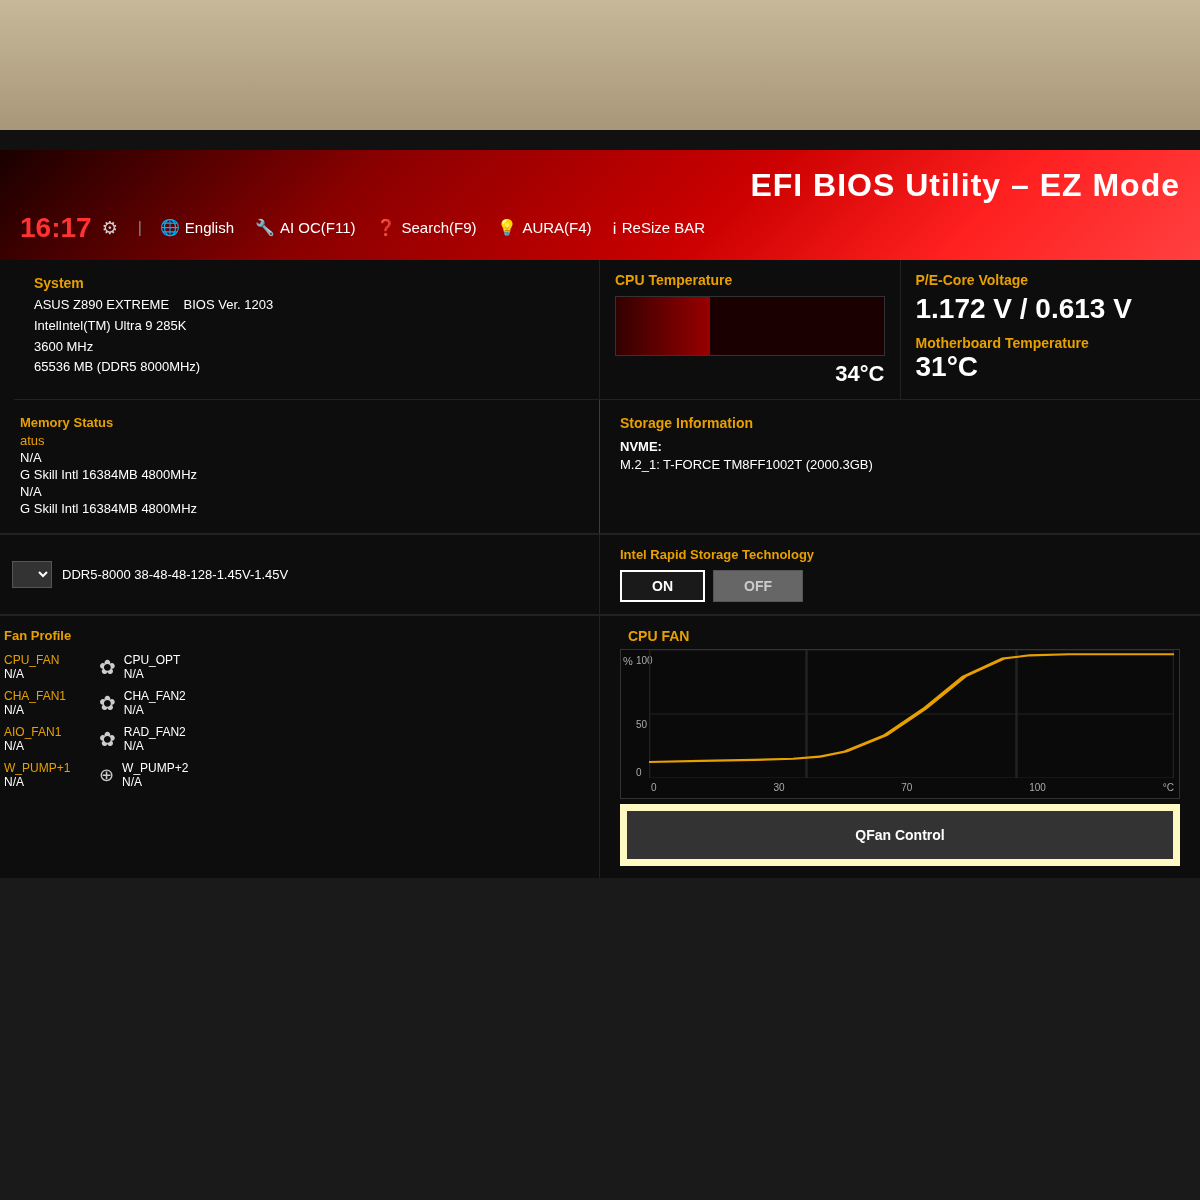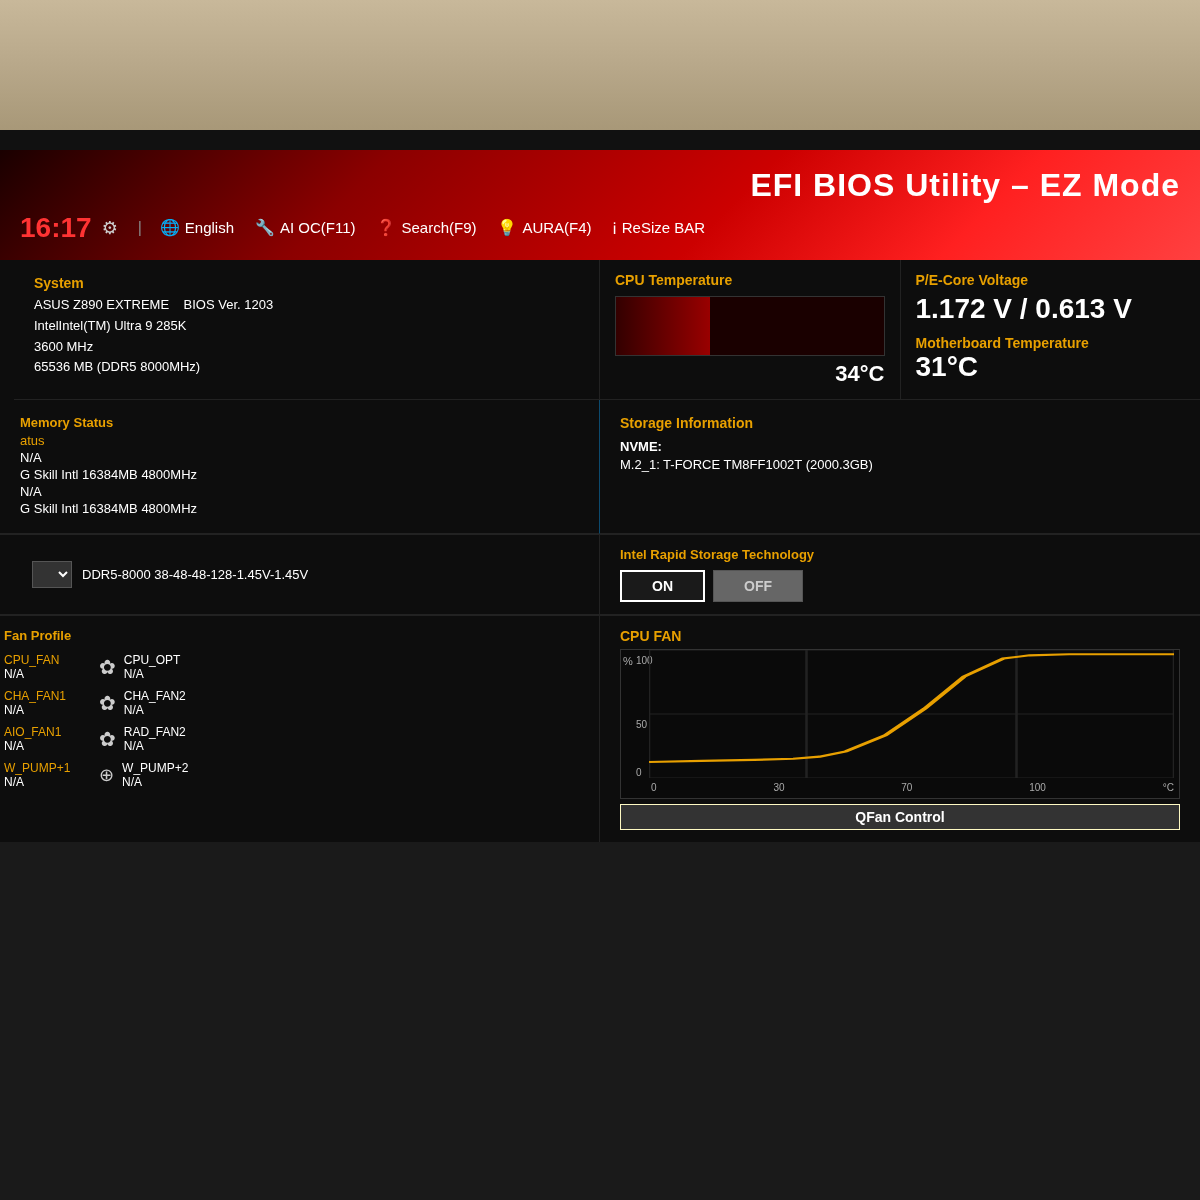--- a/index.html
+++ b/index.html
@@ -210,21 +210,21 @@
     }
 
     .mem-status-value {
       color: white;
       font-size: 13px;
       margin-bottom: 2px;
     }
 
     
     .bottom-left {
-      padding: 12px 32px;
+      padding: 12px 12px;
       border-right: 1px solid #222;
       border-bottom: 1px solid #222;
       display: flex;
       align-items: center;
       gap: 10px;
     }
 
     .xmp-dropdown {
       background: #333;
       color: white;
@@ -345,20 +345,21 @@
       color: white;
       font-size: 12px;
     }
 
     
     .cpu-fan-label {
       color: #e8a000;
       font-size: 14px;
       font-weight: bold;
       margin-bottom: 5px;
+      margin-left: 8px;
     }
 
     .fan-chart {
       position: relative;
       width: 100%;
       height: 150px;
       background: #0a0a0a;
       border: 1px solid #333;
     }
 
@@ -403,25 +404,25 @@
       display: flex;
       justify-content: space-between;
       color: #aaa;
       font-size: 10px;
     }
 
     .qfan-button {
       background: #333;
       color: white;
       text-align: center;
-      padding: 4px;
+      padding: 16px;
       font-size: 14px;
       font-weight: bold;
       cursor: pointer;
-      border: 1px solid #fef9c3;
+      border: 7px solid #fef9c3;
       margin-top: 5px;
     }
 
     
     .fan-curve-svg {
       position: absolute;
       top: 0;
       left: 28px;
       right: 5px;
       bottom: 20px;

